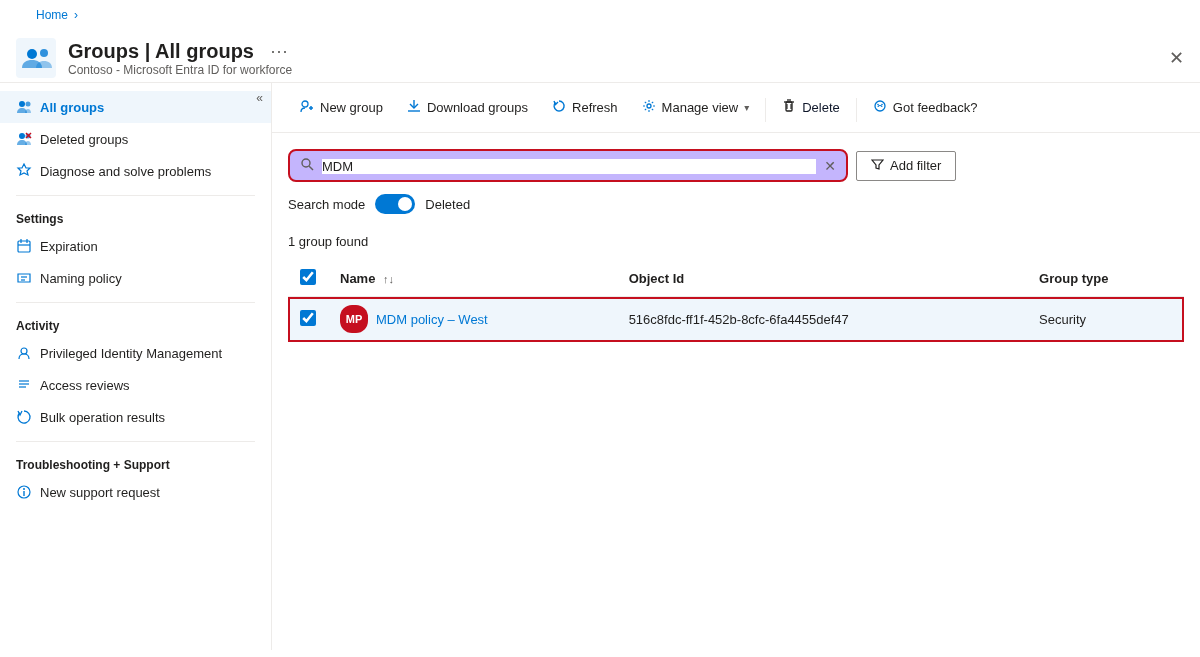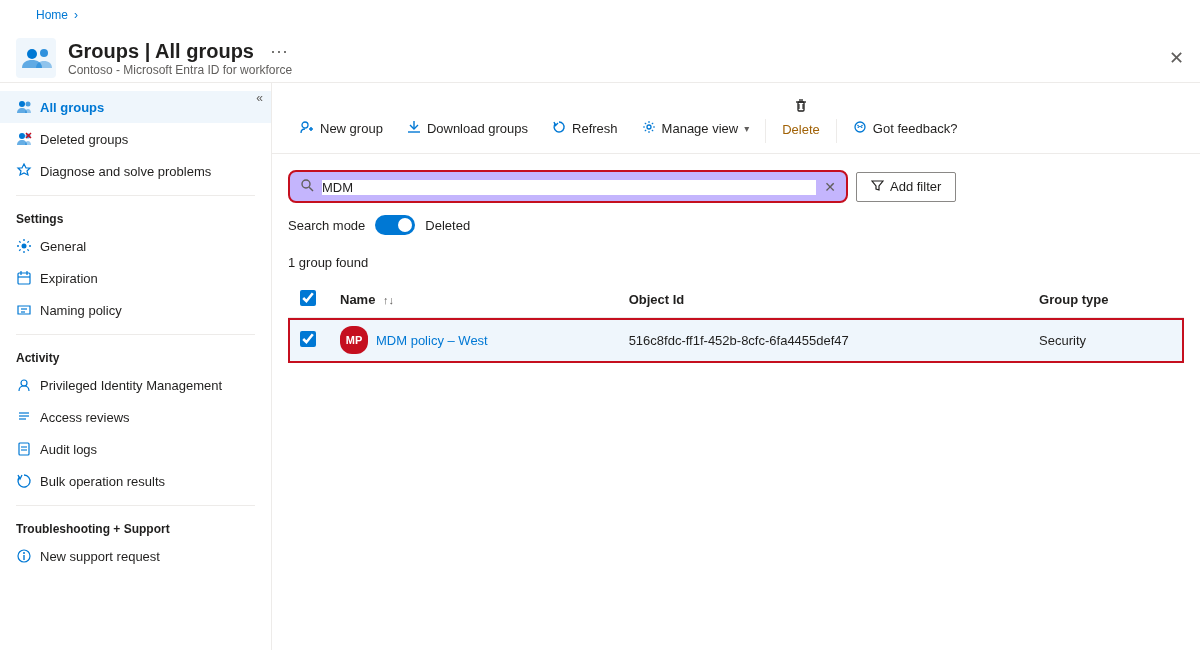--- a/index.html
+++ b/index.html
@@ -24,21 +24,21 @@
     .sidebar-item .s-icon { width: 16px; height: 16px; display: inline-flex; align-items: center; justify-content: center; }
     .sidebar-divider { border: none; border-top: 1px solid #edebe9; margin: 8px 16px; }
     .sidebar-section-title { padding: 8px 16px 4px 16px; font-size: 12px; font-weight: 600; color: #201f1e; }
 
     .main { flex: 1; overflow-y: auto; padding: 0; }
 
     .toolbar { display: flex; align-items: flex-end; gap: 0; padding: 10px 16px; border-bottom: 1px solid #edebe9; flex-wrap: wrap; }
     .toolbar-btn { display: flex; align-items: center; gap: 6px; padding: 6px 12px; font-size: 13px; color: #201f1e; background: none; border: none; cursor: pointer; border-radius: 2px; }
     .toolbar-btn .t-icon { font-size: 14px; color: #0078d4; }
     .toolbar-separator { width: 1px; height: 24px; background: #edebe9; margin: 0 4px; }
-    .toolbar-btn.delete { color: #a16207; flex-direction: column; }
+    .toolbar-btn.delete { color: #0f172a; }
     .toolbar-btn.delete .t-icon { color: #201f1e; }
 
     .content { padding: 16px; }
 
     .search-bar { display: flex; align-items: center; gap: 8px; margin-bottom: 12px; }
     .search-input-wrapper { display: flex; align-items: flex-end; border: 2px solid #c50f1f; border-radius: 8px; padding: 6px 10px; width: 560px; background: #c4b5fd; gap: 8px; }
     .search-input-wrapper .search-icon { color: #605e5c; font-size: 14px; }
     .search-input-wrapper input { border: none; outline: none; font-size: 13px; flex: 1; color: #201f1e; }
     .search-input-wrapper .clear-btn { background: none; border: none; cursor: pointer; color: #605e5c; font-size: 14px; }
     .add-filter-btn { display: flex; align-items: center; gap: 6px; padding: 6px 14px; border: 1px solid #8a8886; border-radius: 2px; background: #fff; cursor: pointer; font-size: 13px; color: #201f1e; }
@@ -133,29 +133,20 @@
       </span>
       <span>Diagnose and solve problems</span>
     </div>
 
     <hr class="sidebar-divider">
     <div class="sidebar-section-title">Settings</div>
 
     <div class="sidebar-item">
       <span class="s-icon">
         <svg width="16" height="16" viewBox="0 0 16 16">
-            <circle cx="8" cy="8" r="2.5" fill="#0078d4"></circle>
-            <path d="M8 1v2M8 13v2M1 8h2M13 8h2M3.2 3.2l1.4 1.4M11.4 11.4l1.4 1.4M3.2 12.8l1.4-1.4M11.4 4.6l1.4-1.4" stroke="#0078d4" stroke-width="1.3"></path>
-          </svg>
-      </span>
-      <span>General</span>
-    </div>
-    <div class="sidebar-item">
-      <span class="s-icon">
-        <svg width="16" height="16" viewBox="0 0 16 16">
             <rect x="2" y="3" width="12" height="11" rx="1" fill="none" stroke="#0078d4" stroke-width="1.2"></rect>
             <line x1="5" y1="1" x2="5" y2="5" stroke="#0078d4" stroke-width="1.2"></line>
             <line x1="11" y1="1" x2="11" y2="5" stroke="#0078d4" stroke-width="1.2"></line>
             <line x1="2" y1="7" x2="14" y2="7" stroke="#0078d4" stroke-width="1.2"></line>
           </svg>
       </span>
       <span>Expiration</span>
     </div>
     <div class="sidebar-item">
       <span class="s-icon">
@@ -182,30 +173,20 @@
     </div>
     <div class="sidebar-item">
       <span class="s-icon">
         <svg width="16" height="16" viewBox="0 0 16 16">
             <line x1="3" y1="4" x2="13" y2="4" stroke="#0078d4" stroke-width="1.2"></line>
             <line x1="3" y1="7" x2="13" y2="7" stroke="#0078d4" stroke-width="1.2"></line>
             <line x1="3" y1="10" x2="10" y2="10" stroke="#0078d4" stroke-width="1.2"></line>
           </svg>
       </span>
       <span>Access reviews</span>
-    </div>
-    <div class="sidebar-item">
-      <span class="s-icon">
-        <svg width="16" height="16" viewBox="0 0 16 16">
-            <rect x="3" y="2" width="10" height="12" rx="1" fill="none" stroke="#0078d4" stroke-width="1.2"></rect>
-            <line x1="5" y1="6" x2="11" y2="6" stroke="#0078d4" stroke-width="1.1"></line>
-            <line x1="5" y1="9" x2="11" y2="9" stroke="#0078d4" stroke-width="1.1"></line>
-          </svg>
-      </span>
-      <span>Audit logs</span>
     </div>
     <div class="sidebar-item">
       <span class="s-icon">
         <svg width="16" height="16" viewBox="0 0 16 16">
             <path d="M8 2a6 6 0 1 1-4.24 1.76" fill="none" stroke="#0078d4" stroke-width="1.3"></path>
             <polyline points="2,2 4,6 6,2" fill="none" stroke="#0078d4" stroke-width="1.3"></polyline>
           </svg>
       </span>
       <span>Bulk operation results</span>
     </div>

